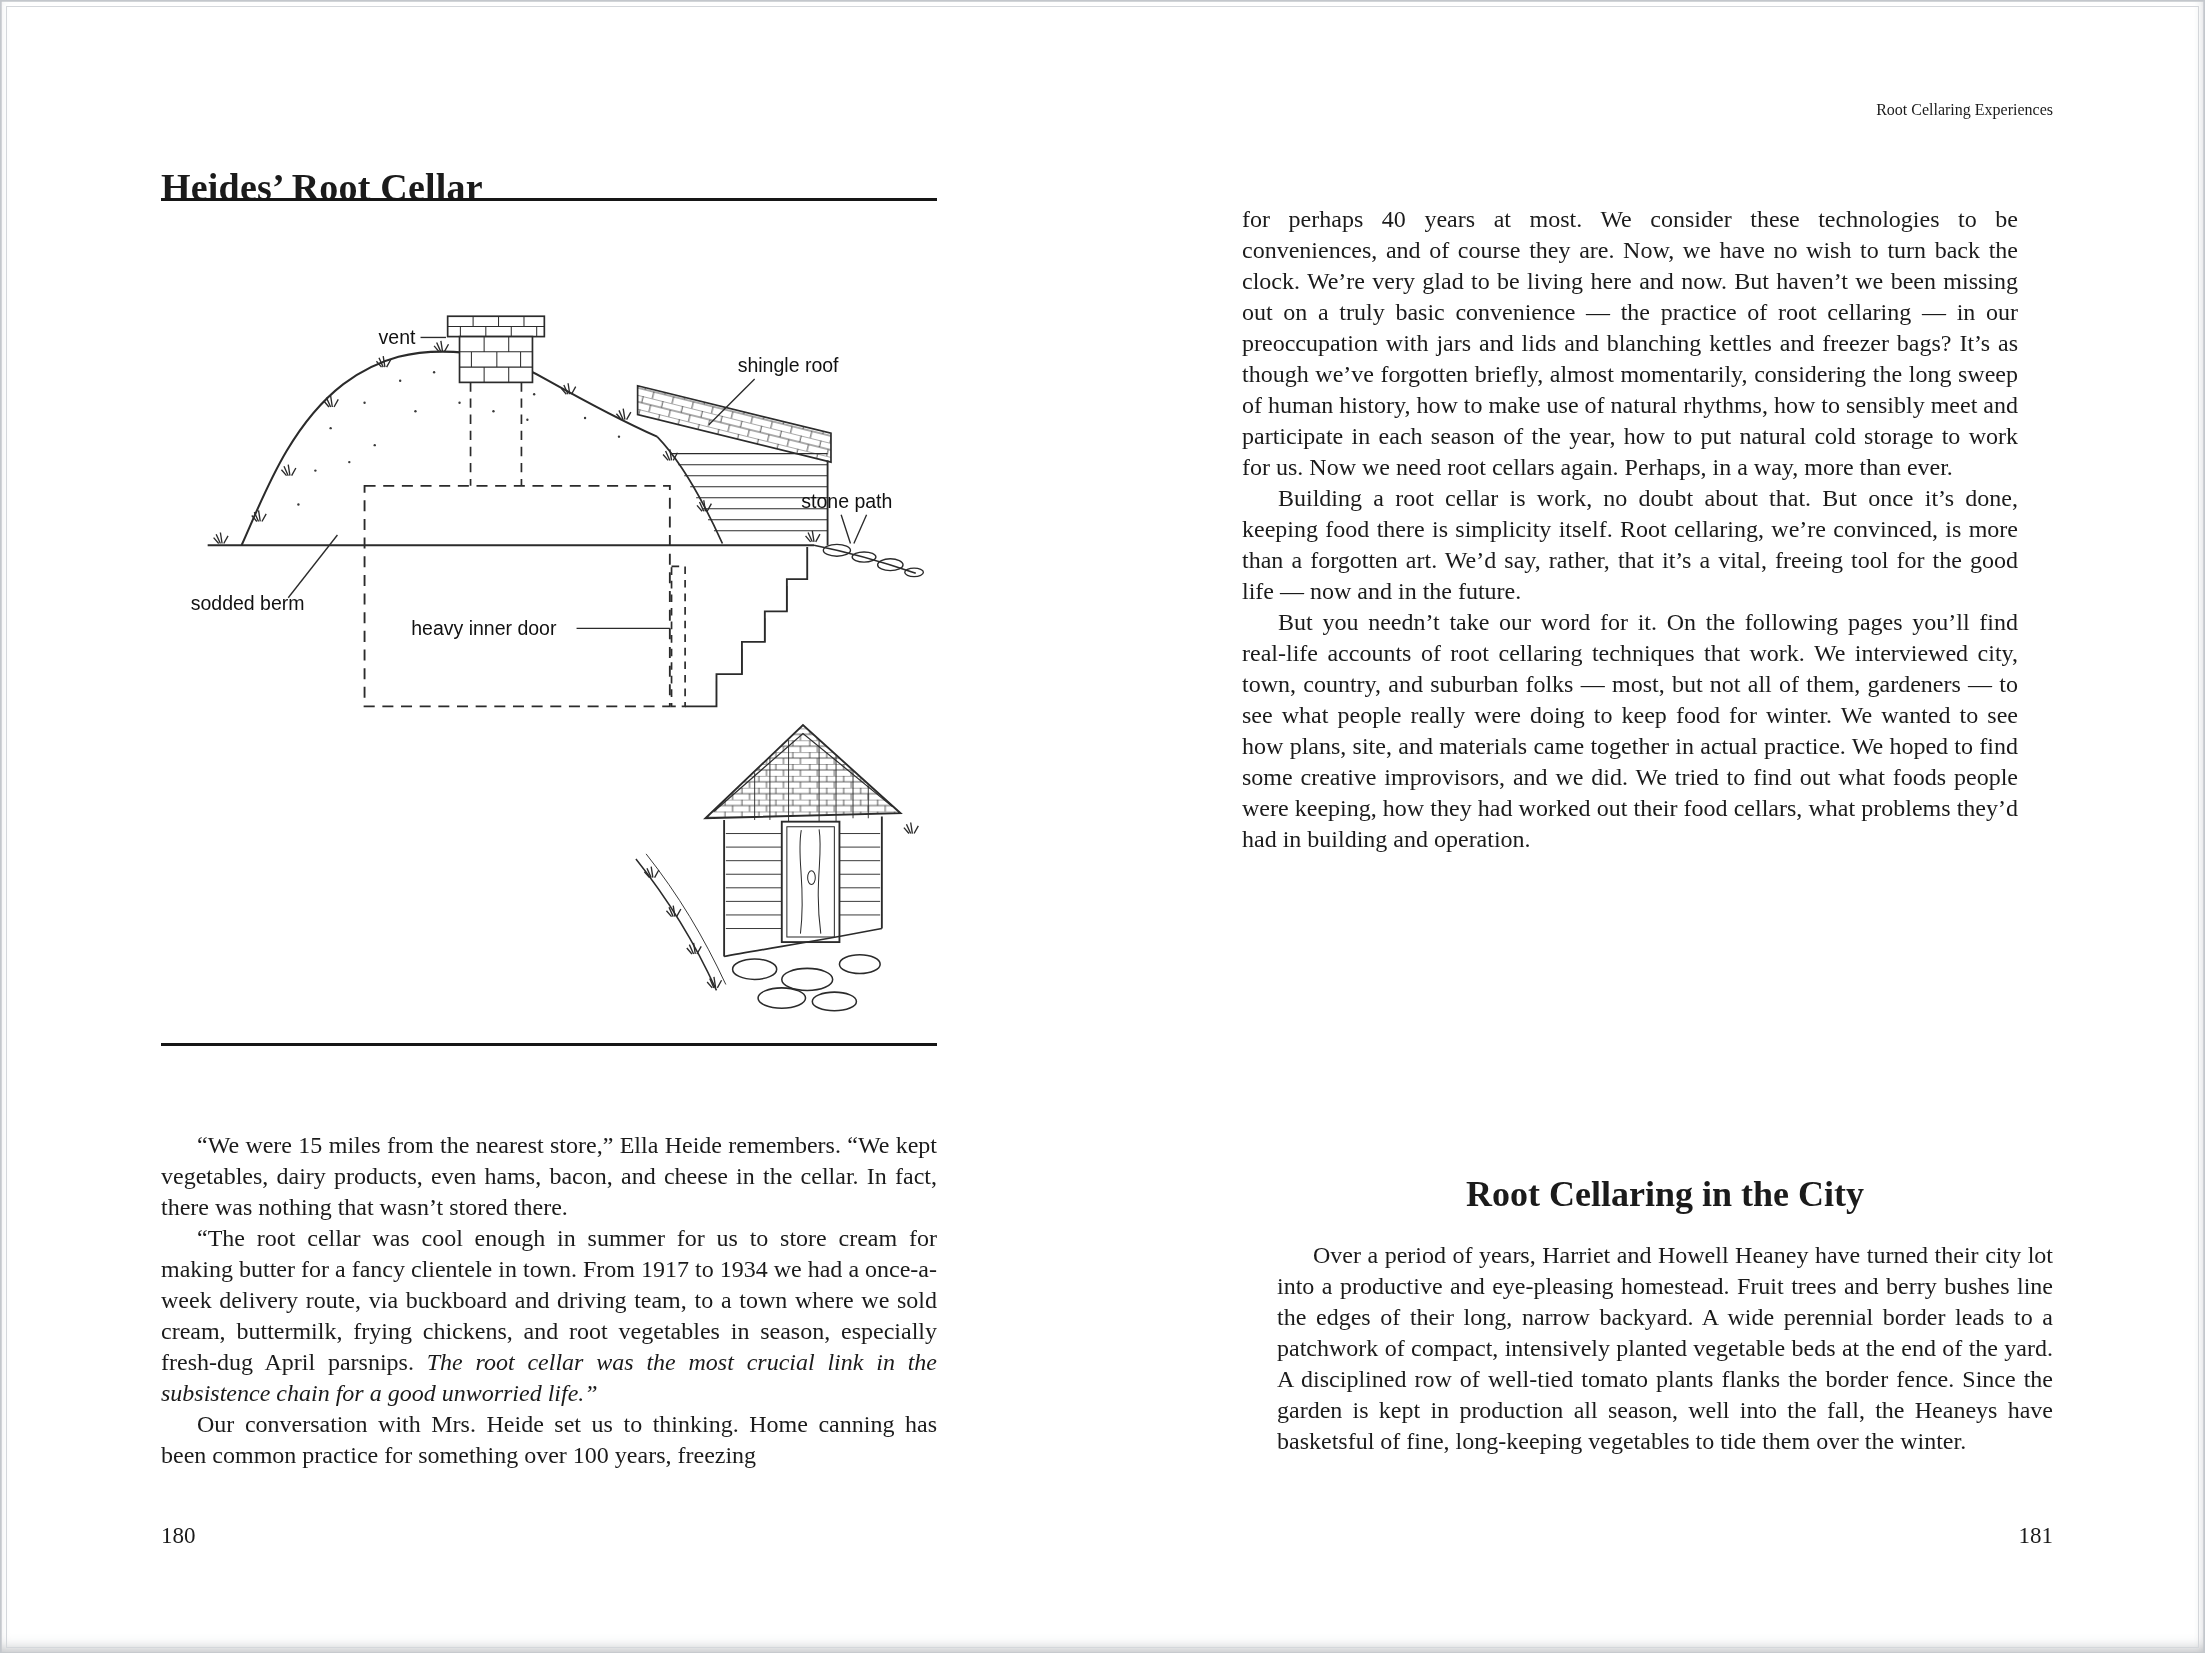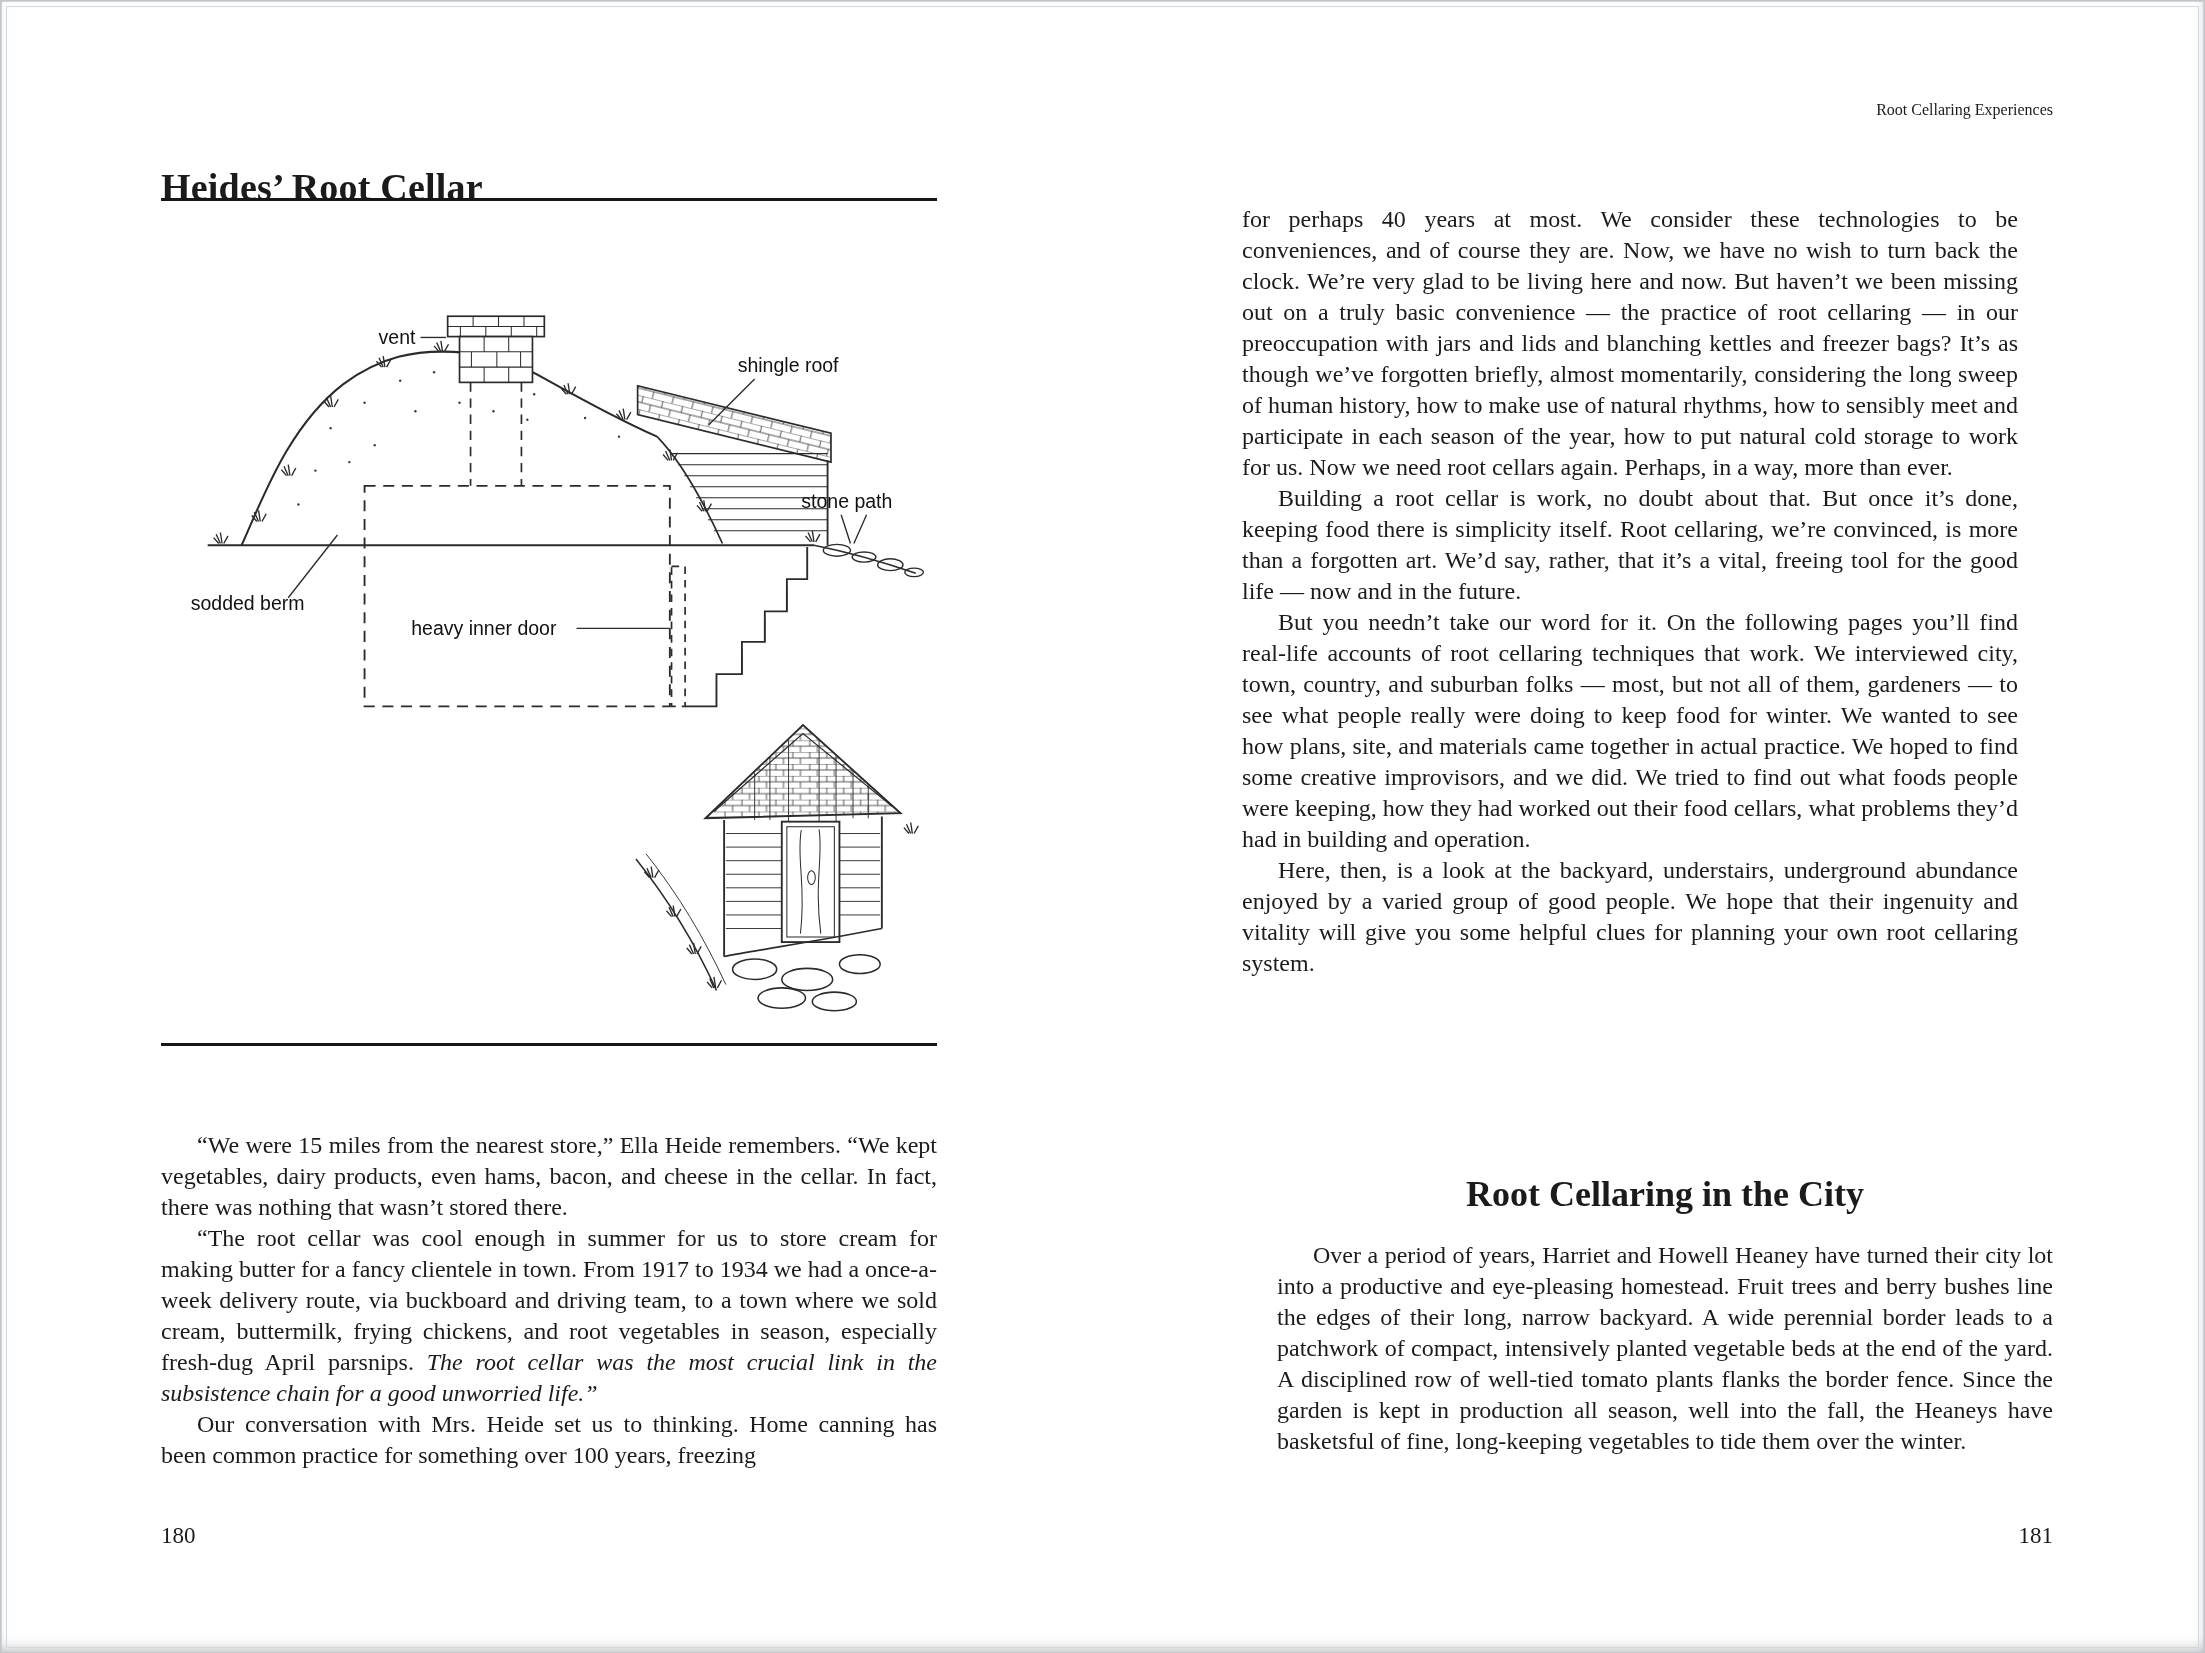--- a/index.html
+++ b/index.html
@@ -182,21 +182,20 @@
   </div>
 
   <div class="pagenum pagenum-left">180</div>
 
   <div class="running-head">Root Cellaring Experiences</div>
 
   <div class="col body-text right-text">
     <p>for perhaps 40 years at most. We consider these technologies to be conveniences, and of course they are. Now, we have no wish to turn back the clock. We’re very glad to be living here and now. But haven’t we been missing out on a truly basic convenience — the practice of root cellaring — in our preoccupation with jars and lids and blanching kettles and freezer bags? It’s as though we’ve forgotten briefly, almost momentarily, considering the long sweep of human history, how to make use of natural rhythms, how to sensibly meet and participate in each season of the year, how to put natural cold storage to work for us. Now we need root cellars again. Perhaps, in a way, more than ever.</p>
     <p class="indent">Building a root cellar is work, no doubt about that. But once it’s done, keeping food there is simplicity itself. Root cellaring, we’re convinced, is more than a forgotten art. We’d say, rather, that it’s a vital, freeing tool for the good life — now and in the future.</p>
     <p class="indent">But you needn’t take our word for it. On the following pages you’ll find real-life accounts of root cellaring techniques that work. We interviewed city, town, country, and suburban folks — most, but not all of them, gardeners — to see what people really were doing to keep food for winter. We wanted to see how plans, site, and materials came together in actual practice. We hoped to find some creative improvisors, and we did. We tried to find out what foods people were keeping, how they had worked out their food cellars, what problems they’d had in building and operation.</p>
-    <p class="indent">Here, then, is a look at the backyard, understairs, underground abundance enjoyed by a varied group of good people. We hope that their ingenuity and vitality will give you some helpful clues for planning your own root cellaring system.</p>
   </div>
 
   <h2 class="section-heading">Root Cellaring in the City</h2>
 
   <div class="col body-text right-text2">
     <p class="indent">Over a period of years, Harriet and Howell Heaney have turned their city lot into a productive and eye-pleasing homestead. Fruit trees and berry bushes line the edges of their long, narrow backyard. A wide perennial border leads to a patchwork of compact, intensively planted vegetable beds at the end of the yard. A disciplined row of well-tied tomato plants flanks the border fence. Since the garden is kept in production all season, well into the fall, the Heaneys have basketsful of fine, long-keeping vegetables to tide them over the winter.</p>
   </div>
 
   <div class="pagenum pagenum-right">181</div>
 </div>

